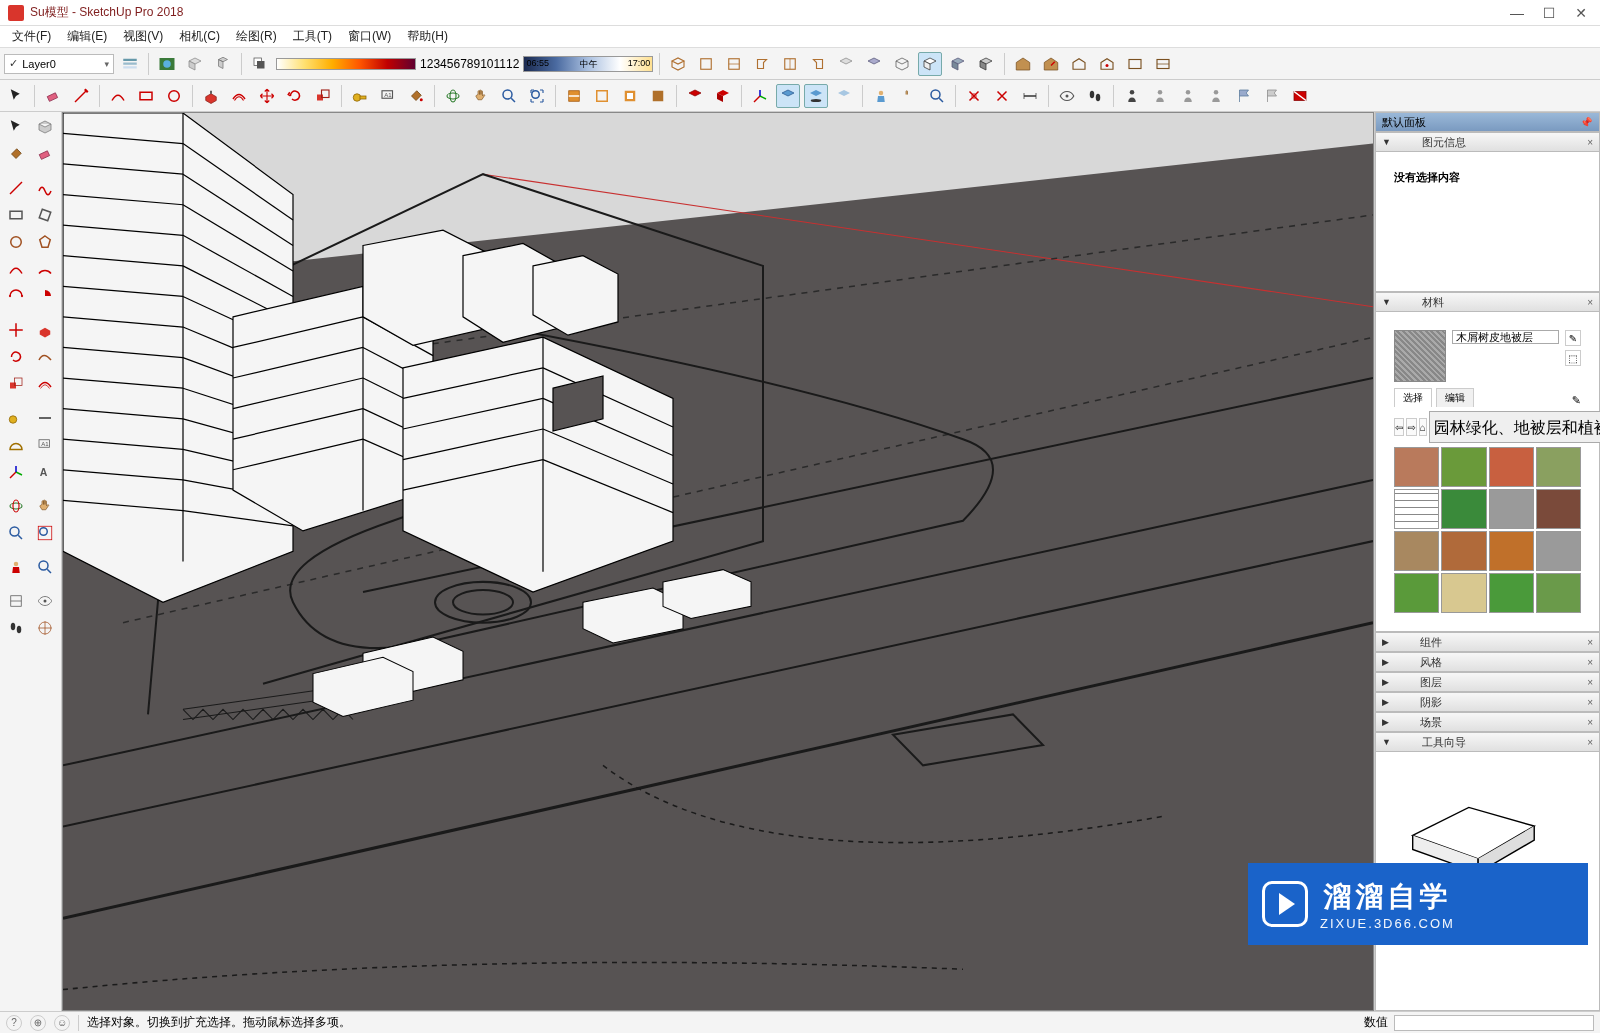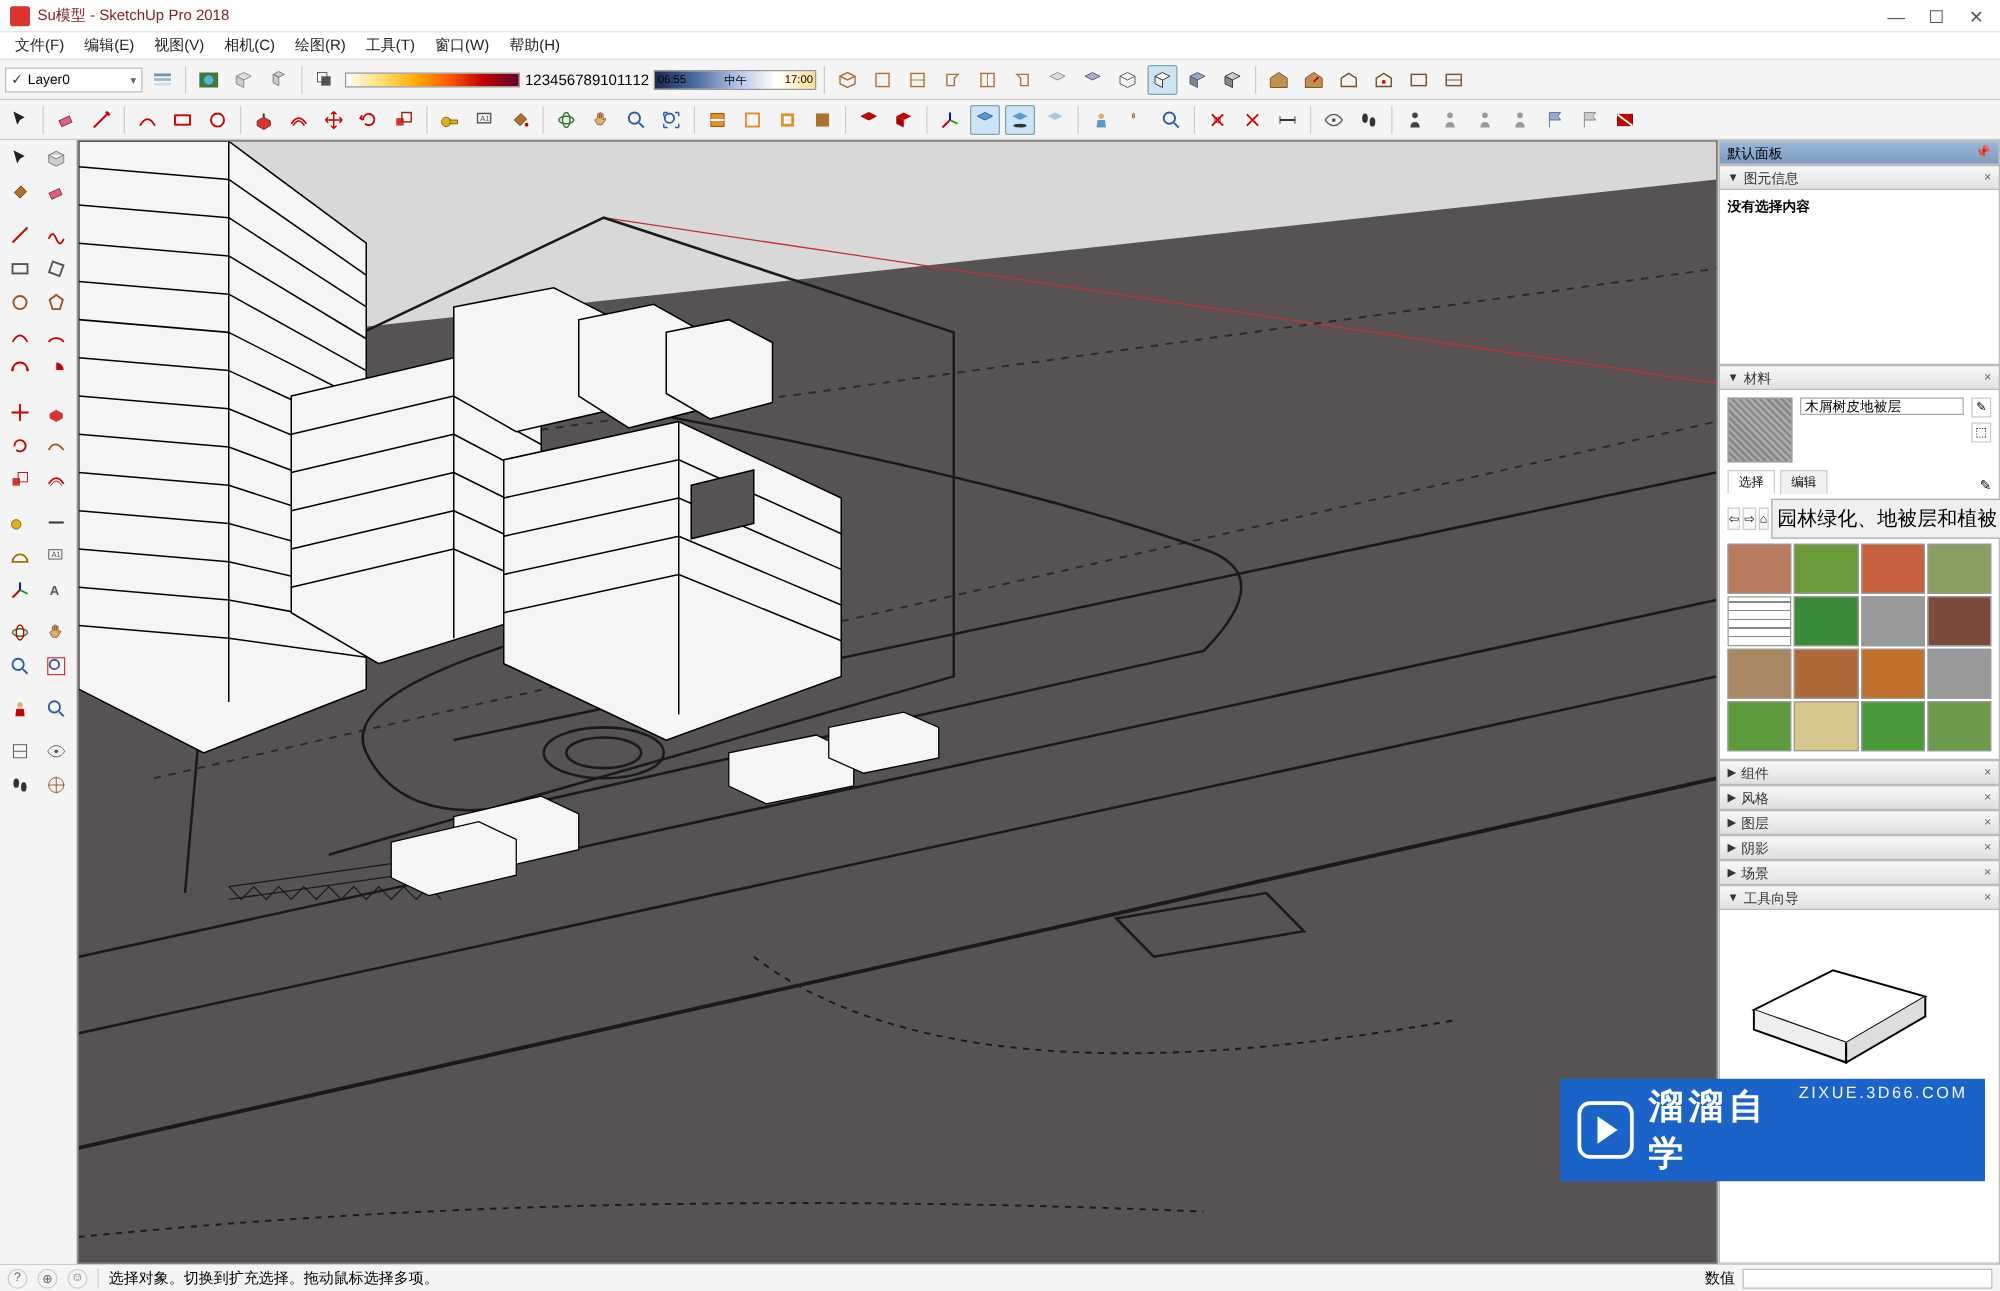--- a/index.html
+++ b/index.html
@@ -43,24 +43,24 @@
 .left-tools { width: 62px; background: #f4f4f4; border-right: 1px solid #ccc; display: flex; flex-direction: column; padding: 2px; gap: 1px; }
 .left-tools .row { display: flex; gap: 2px; }
 .lt { width: 28px; height: 26px; display: flex; align-items: center; justify-content: center; cursor: pointer; border: 1px solid transparent; border-radius: 2px; }
 
 
 .viewport { flex: 1; background: #575353; position: relative; overflow: hidden; border: 1px solid #888; }
 .viewport svg { width: 100%; height: 100%; }
 
 
 .right-panels { width: 226px; background: #f0f0f0; border-left: 1px solid #ccc; display: flex; flex-direction: column; }
-.panel-header { height: 20px; background: linear-gradient(#f7f7f7,#e0e0e0); border: 1px solid #bbb; display: flex; align-items: center; padding: 0 6px; font-size: 11px; color: #333; cursor: pointer; }
+.panel-header { height: 20px; background: linear-gradient(#f7f7f7,#e0e0e0); border: 1px solid #bbb; display: flex; align-items: center; padding: 0 6px; font-size: 11px; color: #333; cursor: pointer; gap: 27px; }
 .panel-header .arrow { margin-right: 4px; font-size: 9px; }
 .panel-header .x { margin-left: auto; font-size: 10px; color: #666; }
-.panel-body { background: #fff; border: 1px solid #bbb; border-top: none; padding: 6px; font-size: 11px; }
+.panel-body { background: #fff; border: 1px solid #bbb; border-top: none; padding: 18px; font-size: 11px; }
 .entity-info { height: 140px; display: flex; align-items: flex-start; }
 .entity-info .msg { font-weight: bold; }
 
 .mat-preview { display: flex; gap: 6px; }
 .mat-swatch { width: 52px; height: 52px; border: 1px solid #888; background: repeating-linear-gradient(45deg,#888,#888 2px,#aaa 2px,#aaa 4px); }
 .mat-name { flex: 1; }
 .mat-name input { width: 100%; height: 14px; font-size: 11px; padding: 0 3px; border: 1px solid #aaa; }
 .mat-icons { display: flex; flex-direction: column; gap: 4px; }
 .mat-icons .mi { width: 16px; height: 16px; border: 1px solid #ccc; cursor: pointer; display: flex; align-items: center; justify-content: center; font-size: 10px; }
 
@@ -79,21 +79,21 @@
 .statusbar { height: 22px; background: #f4f4f4; border-top: 1px solid #ccc; display: flex; align-items: center; padding: 0 6px; font-size: 12px; gap: 8px; }
 .statusbar .sep { width: 1px; height: 16px; background: #ccc; }
 .statusbar .right { margin-left: auto; display: flex; align-items: center; gap: 6px; }
 .statusbar .val-box { width: 200px; height: 16px; border: 1px solid #bbb; background: #fff; }
 .sb-icon { width: 16px; height: 16px; border: 1px solid #ccc; border-radius: 50%; display: flex; align-items: center; justify-content: center; font-size: 10px; color: #666; cursor: pointer; }
 
 
 .watermark { position: absolute; right: 12px; bottom: 88px; width: 340px; height: 82px; background: #1a63c9; color: #fff; display: flex; align-items: center; padding: 8px 14px; gap: 12px; }
 .watermark .play { width: 46px; height: 46px; border: 3px solid #fff; border-radius: 10px; display: flex; align-items: center; justify-content: center; }
 .watermark .play::after { content: ""; border-left: 16px solid #fff; border-top: 11px solid transparent; border-bottom: 11px solid transparent; margin-left: 4px; }
-.watermark .txt { display: flex; flex-direction: row; }
+.watermark .txt { display: flex; flex-direction: column; text-align: center; }
 .watermark .cn { font-size: 28px; font-weight: 600; letter-spacing: 4px; }
 .watermark .en { font-size: 13px; letter-spacing: 2px; opacity: .95; }
 
 
 .ico { width: 18px; height: 18px; }
 </style>
 </head>
 <body>
 
 <div class="titlebar">

